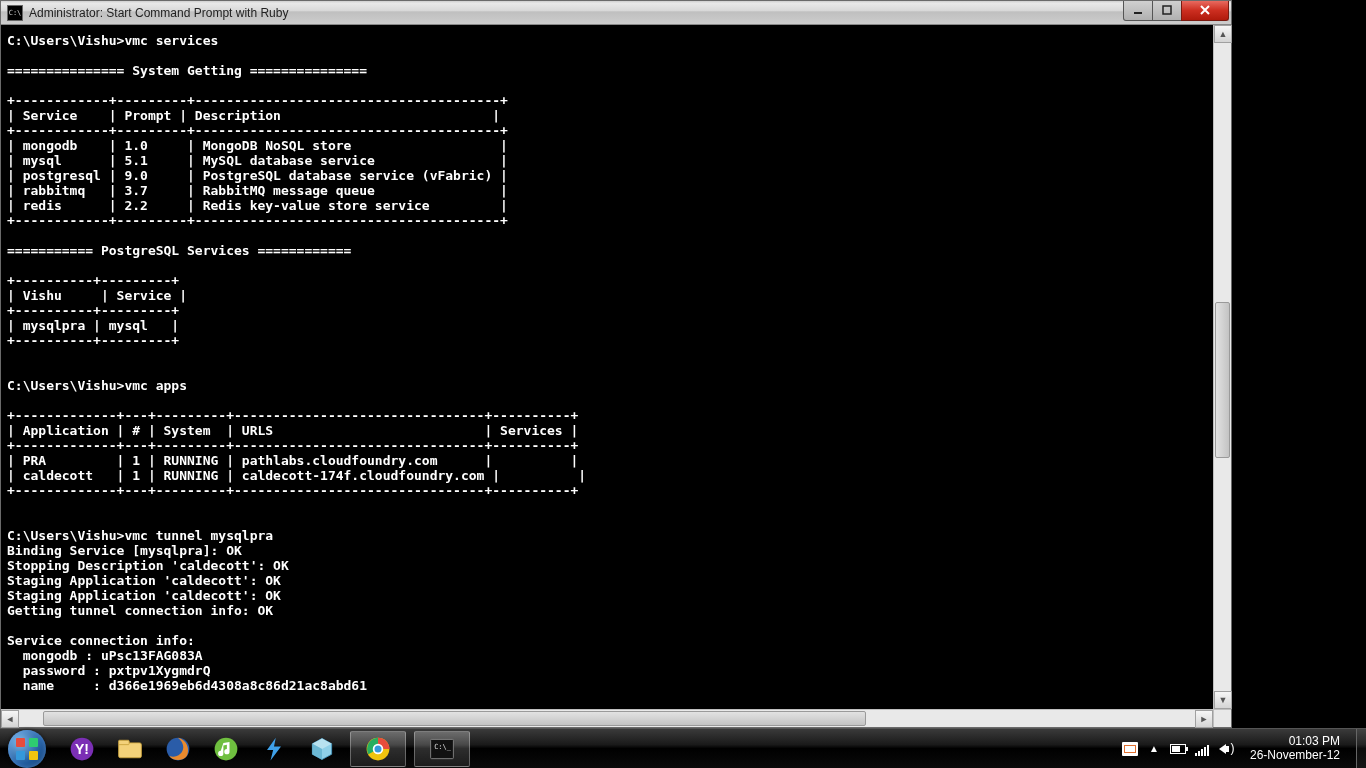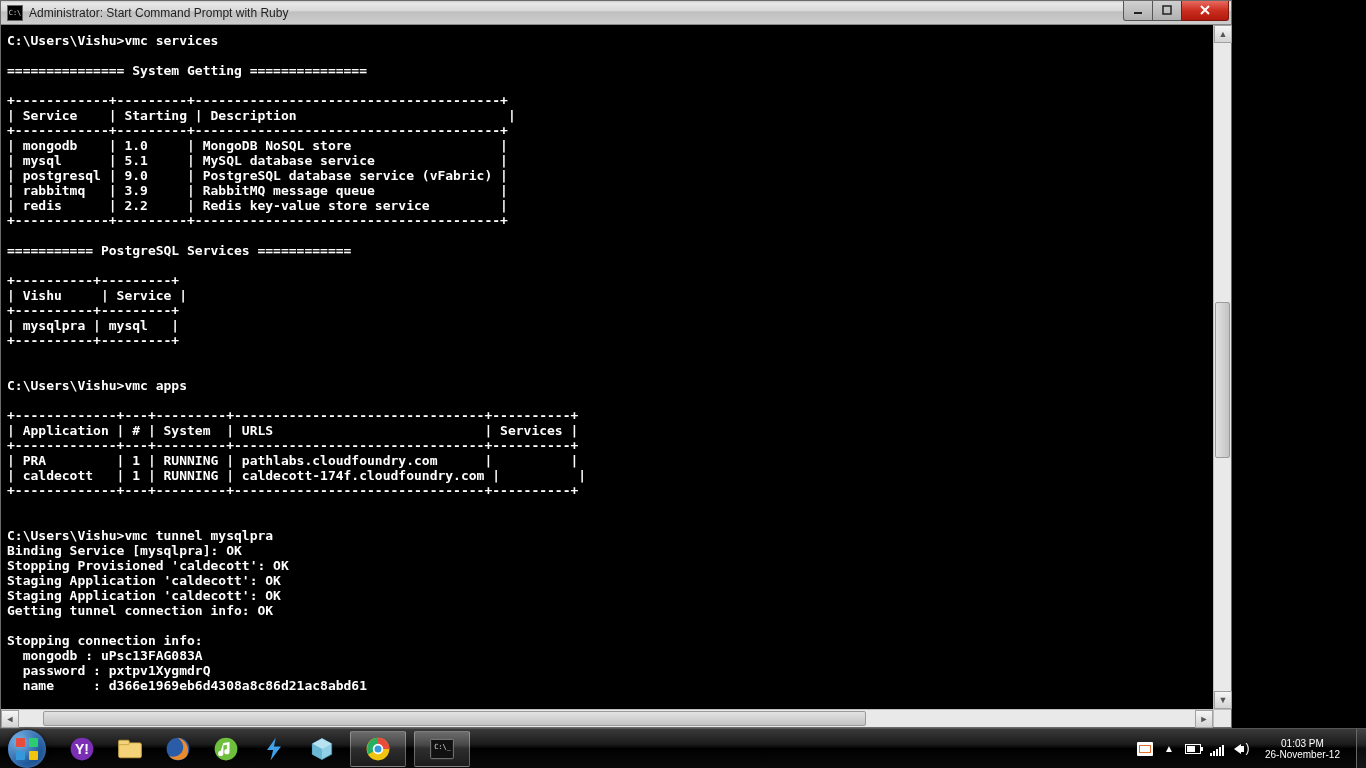--- a/index.html
+++ b/index.html
@@ -80,24 +80,24 @@
     height: 40px;
     display: flex;
     align-items: center;
     gap: 8px;
     padding-right: 0;
     color: #fff;
     font-size: 12px;
   }
   .tray .tray-icon { width: 16px; height: 16px; display:flex; align-items:center; justify-content:center; color:#fff; }
   .tray-clock {
-    text-align: center;
+    text-align: right;
     line-height: 1.1;
     padding: 0 8px;
-    font-size: 10px;
+    font-size: 12px;
   }
   .tray-showdesktop {
     width: 10px;
     height: 40px;
     border-left: 1px solid #666;
     background: rgba(255,255,255,0.05);
   }
 
   
   .window {
@@ -306,26 +306,26 @@
         </div>
       </div>
     </div>
 
     <div class="console-area">
       <div class="console-content"><span>C:\Users\Vishu&gt;</span><span>vmc services</span>
 
 <span>=============== System Getting ===============</span>
 
 <span>+------------+---------+---------------------------------------+</span>
-<span>| Service    | Starting | Description                           |</span>
+<span>| Service    | Prompt | Description                           |</span>
 <span>+------------+---------+---------------------------------------+</span>
 <span>| mongodb    | 1.0     | MongoDB NoSQL store                   |</span>
 <span>| mysql      | 5.1     | MySQL database service                |</span>
 <span>| postgresql | 9.0     | PostgreSQL database service (vFabric) |</span>
-<span>| rabbitmq   | 3.9     | RabbitMQ message queue                |</span>
+<span>| rabbitmq   | 3.7     | RabbitMQ message queue                |</span>
 <span>| redis      | 2.2     | Redis key-value store service         |</span>
 <span>+------------+---------+---------------------------------------+</span>
 
 <span>=========== PostgreSQL Services ============</span>
 
 <span>+----------+---------+</span>
 <span>| Vishu     | Service |</span>
 <span>+----------+---------+</span>
 <span>| mysqlpra | mysql   |</span>
 <span>+----------+---------+</span>
@@ -336,26 +336,26 @@
 <span>+-------------+---+---------+--------------------------------+----------+</span>
 <span>| Application | # | System  | URLS                           | Services |</span>
 <span>+-------------+---+---------+--------------------------------+----------+</span>
 <span>| PRA         | 1 | RUNNING | pathlabs.cloudfoundry.com      |          |</span>
 <span>| caldecott   | 1 | RUNNING | caldecott-174f.cloudfoundry.com |          |</span>
 <span>+-------------+---+---------+--------------------------------+----------+</span>
 
 
 <span>C:\Users\Vishu&gt;</span><span>vmc tunnel mysqlpra</span>
 <span>Binding Service [mysqlpra]: OK</span>
-<span>Stopping Provisioned 'caldecott': OK</span>
+<span>Stopping Description 'caldecott': OK</span>
 <span>Staging Application 'caldecott': OK</span>
 <span>Staging Application 'caldecott': OK</span>
 <span>Getting tunnel connection info: OK</span>
 
-<span>Stopping connection info:</span>
+<span>Service connection info:</span>
 <span>  mongodb : uPsc13FAG083A</span>
 <span>  password : pxtpv1XygmdrQ</span>
 <span>  name     : d366e1969eb6d4308a8c86d21ac8abd61</span>
 
 <span>Starting tunnel to mysqlpra on port 10001.</span>
 
 
 
 
 

